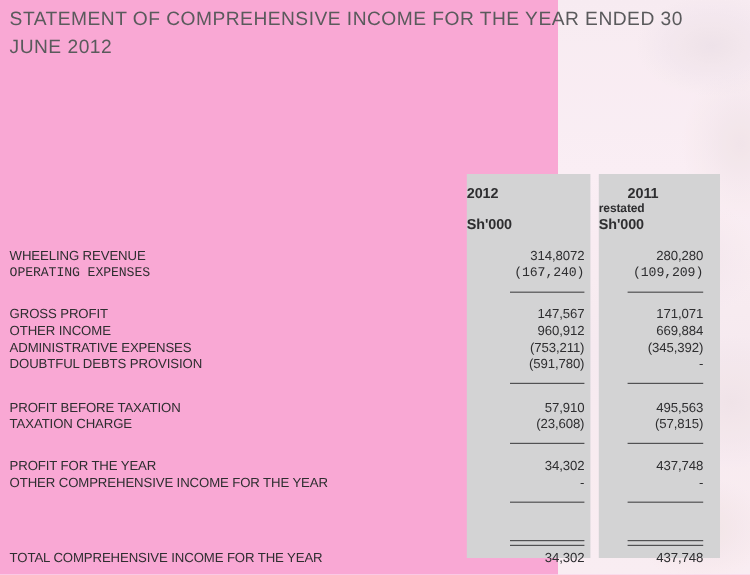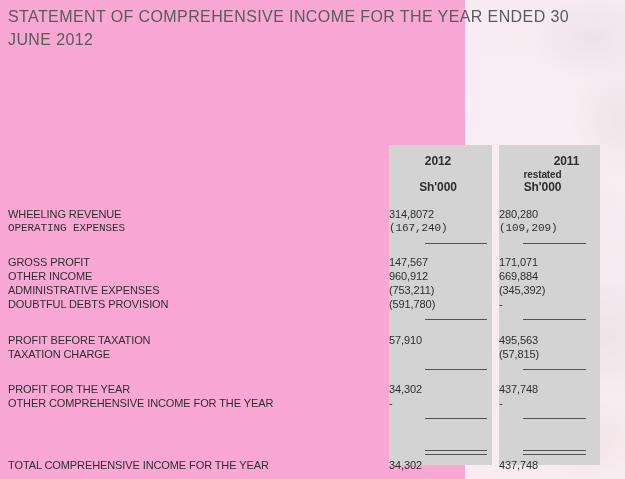--- a/index.html
+++ b/index.html
@@ -26,28 +26,28 @@
   }
   .title{
     position:absolute;left:8px;top:5px;width:580px;
     font-size:16px;line-height:23px;letter-spacing:.4px;
     color:var(--title,#5a5a5c);
     z-index:2;
   }
   .colbg{position:absolute;top:145px;height:320px;background:var(--col-bg,#d3d3d4);z-index:1;}
   .colbg.c1{left:389px;width:103px;}
   .colbg.c2{left:499px;width:101px;}
-  .cell{position:absolute;text-align:center;z-index:2;}
+  .cell{position:absolute;text-align:left;z-index:2;}
   .cell.c1{left:389px;width:98px;}
   .cell.c2{left:499px;width:87px;}
   .hdr{font-weight:bold;font-size:12px;line-height:12px;letter-spacing:-.1px;}
   .hdr.small{font-size:10px;line-height:11px;}
   .row{position:absolute;left:0;top:0;width:625px;height:14px;line-height:14px;font-size:11px;letter-spacing:-.1px;z-index:2;}
   .row .lbl{position:absolute;left:8px;width:372px;white-space:nowrap;}
-  .row .val{position:absolute;text-align:left;}
+  .row .val{position:absolute;text-align:right;}
   .row .val.v1{left:389px;width:98px;}
   .row .val.v2{left:499px;width:87px;}
   .ruler{position:absolute;left:0;width:625px;height:0;z-index:2;}
   .ruler .rule{position:absolute;border-top:1px solid var(--rule,#515153);height:0;}
   .ruler .rule.r1{left:425px;width:62px;}
   .ruler .rule.r2{left:523px;width:63px;}
   .ruler.dbl .rule{height:3px;border-bottom:1px solid var(--rule,#515153);}
 </style>
 </head>
 <body>
@@ -107,20 +107,21 @@
       <span class="rule r1"></span>
       <span class="rule r2"></span>
     </div>
       <div class="row" style="top: 333px;">
       <span class="lbl">PROFIT BEFORE TAXATION</span>
       <span class="val v1">57,910</span>
       <span class="val v2">495,563</span>
     </div>
       <div class="row" style="top: 347px; padding-left: 32px;">
       <span class="lbl">TAXATION CHARGE</span>
+      <span class="val v1">(23,608)</span>
       <span class="val v2">(57,815)</span>
     </div>
       <div class="ruler" style="top: 369px;">
       <span class="rule r1"></span>
       <span class="rule r2"></span>
     </div>
       <div class="row" style="top: 382px;">
       <span class="lbl">PROFIT FOR THE YEAR</span>
       <span class="val v1">34,302</span>
       <span class="val v2">437,748</span>

